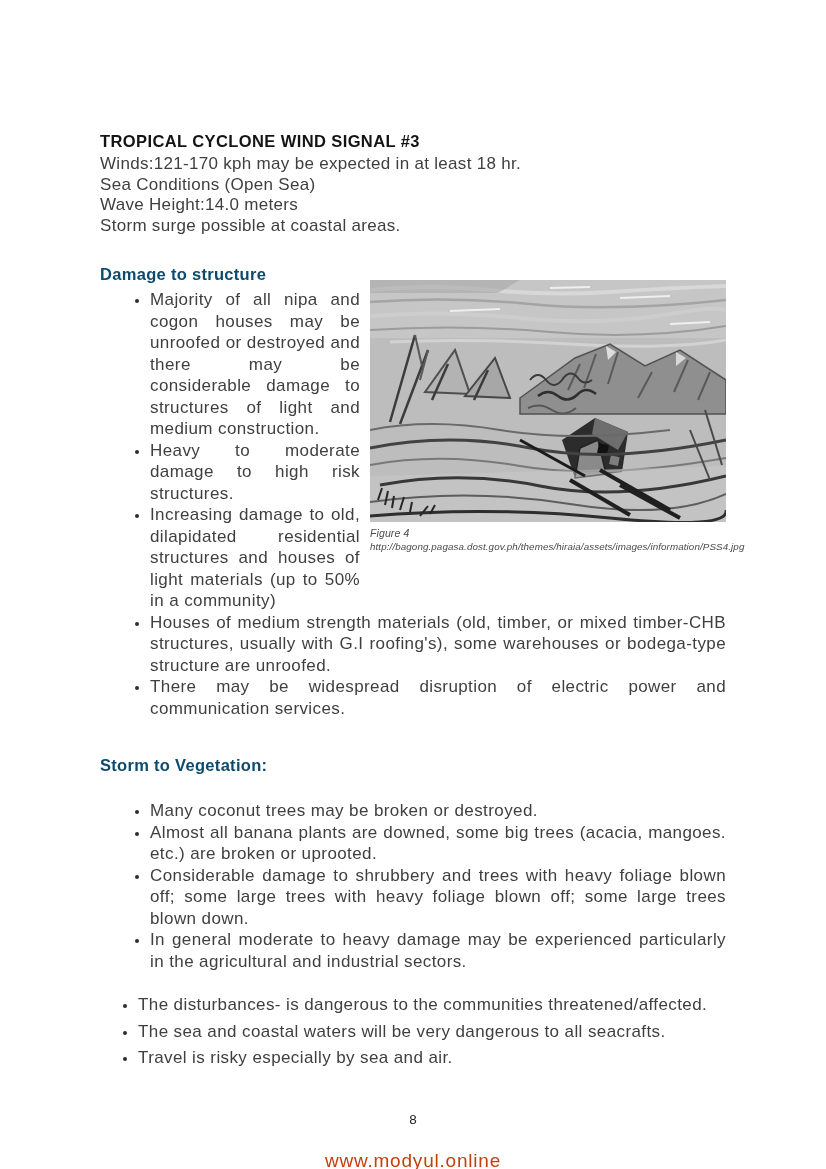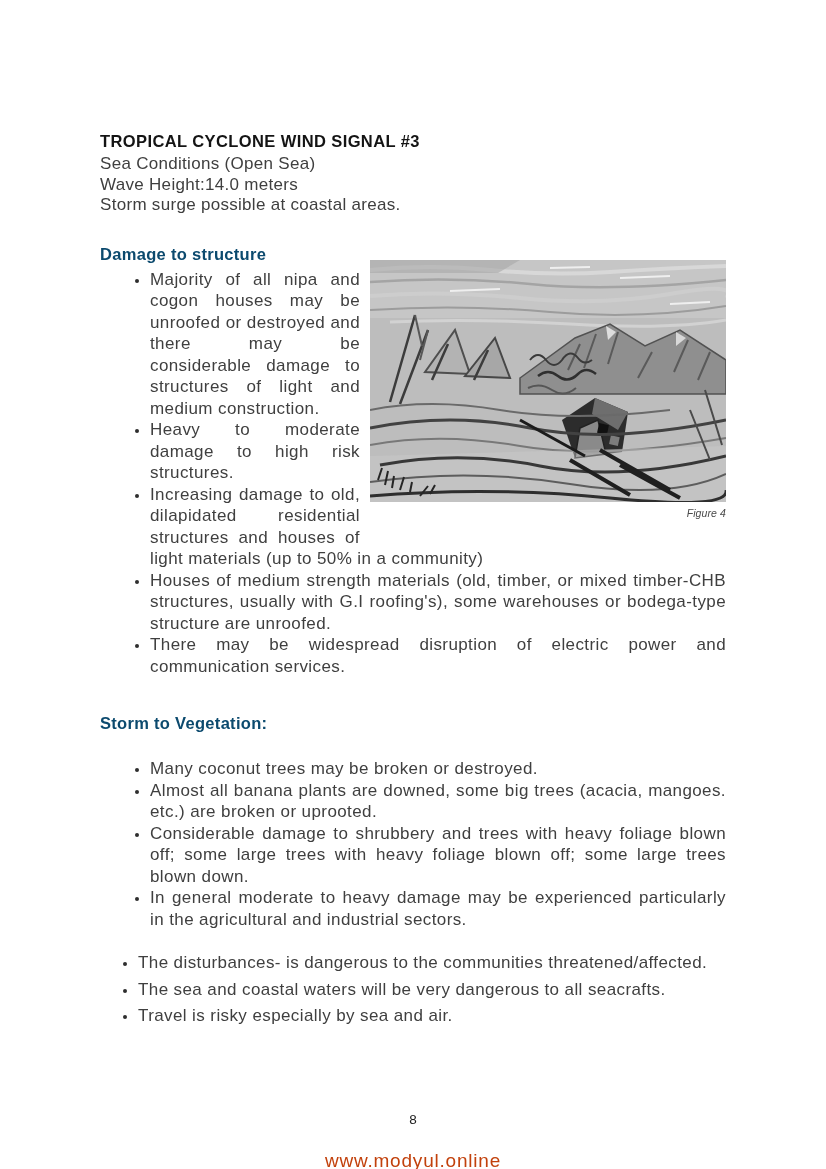--- a/index.html
+++ b/index.html
@@ -56,21 +56,21 @@
   ul.bullets li::marker { font-size: 13px; color: #2e2e2e; }
   
   figure.photo {
     float: right;
     width: 356px;
     margin: 16px 0 16px 10px;
   }
   figure.photo svg { display: block; width: 356px; height: 242px; }
   .fig-caption {
     margin-top: 5px;
-    text-align: right;
+    text-align: left;
     font-style: italic;
     font-size: 10.5px;
     line-height: 13px;
     color: #4a4a4a;
     letter-spacing: 0.1px;
   }
   .fig-src {
     text-align: center;
     font-style: italic;
     font-size: 9.8px;
@@ -111,20 +111,21 @@
 </style>
 </head>
 <body>
 
 <div class="page">
   <div class="content">
 
     <h1 class="doc-title">TROPICAL CYCLONE WIND SIGNAL #3</h1>
 
     <div class="intro">
+      <div class="line">Winds:121-170 kph may be expected in at least 18 hr.</div>
       <div class="line">Sea Conditions (Open Sea)</div>
       <div class="line">Wave Height:14.0 meters</div>
       <div class="line">Storm surge possible at coastal areas.</div>
     </div>
 
     <section class="block">
       <figure class="photo">
         <svg viewBox="0 0 356 242" xmlns="http://www.w3.org/2000/svg" aria-hidden="true">
           <rect x="0" y="0" width="356" height="242" fill="#bdbdbd"></rect>
 
@@ -165,20 +166,21 @@
           <path d="M0,222 Q100,208 200,224 T356,214" stroke="#5d5d5d" stroke-width="2" fill="none"></path>
           <path d="M0,236 Q120,226 240,238 T356,230" stroke="#2e2e2e" stroke-width="3" fill="none"></path>
           <path d="M150,160 L215,196" stroke="#1b1b1b" stroke-width="3" fill="none"></path>
           <path d="M200,200 L260,235 M230,190 L300,230 M250,205 L310,238" stroke="#1f1f1f" stroke-width="4" fill="none"></path>
           <path d="M320,150 L340,200 M335,130 L352,185" stroke="#4a4a4a" stroke-width="2" fill="none"></path>
 
           <path d="M15,225 l3,-14 M22,228 l2,-12 M30,230 l4,-13 M40,232 l2,-10 M8,220 l4,-12 M50,236 l8,-10 M60,234 l5,-9" stroke="#262626" stroke-width="2" fill="none"></path>
         </svg>
         <figcaption>
           <div class="fig-caption">Figure 4</div>
+          <div class="fig-src">http://bagong.pagasa.dost.gov.ph/themes/hiraia/assets/images/information/PSS4.jpg</div>
         </figcaption>
       </figure>
 
       <h2 class="sec-heading">Damage to structure</h2>
       <ul class="bullets">
         <li>Majority of all nipa and cogon houses may be unroofed or destroyed and there may be considerable damage to structures of light and medium construction.</li>
         <li>Heavy to moderate damage to high risk structures.</li>
         <li>Increasing damage to old, dilapidated residential structures and houses of light materials (up to 50% in a community)</li>
         <li>Houses of medium strength materials (old, timber, or mixed timber-CHB structures, usually with G.I roofing's), some warehouses or bodega-type structure are unroofed.</li>
         <li>There may be widespread disruption of electric power and communication services.</li>

